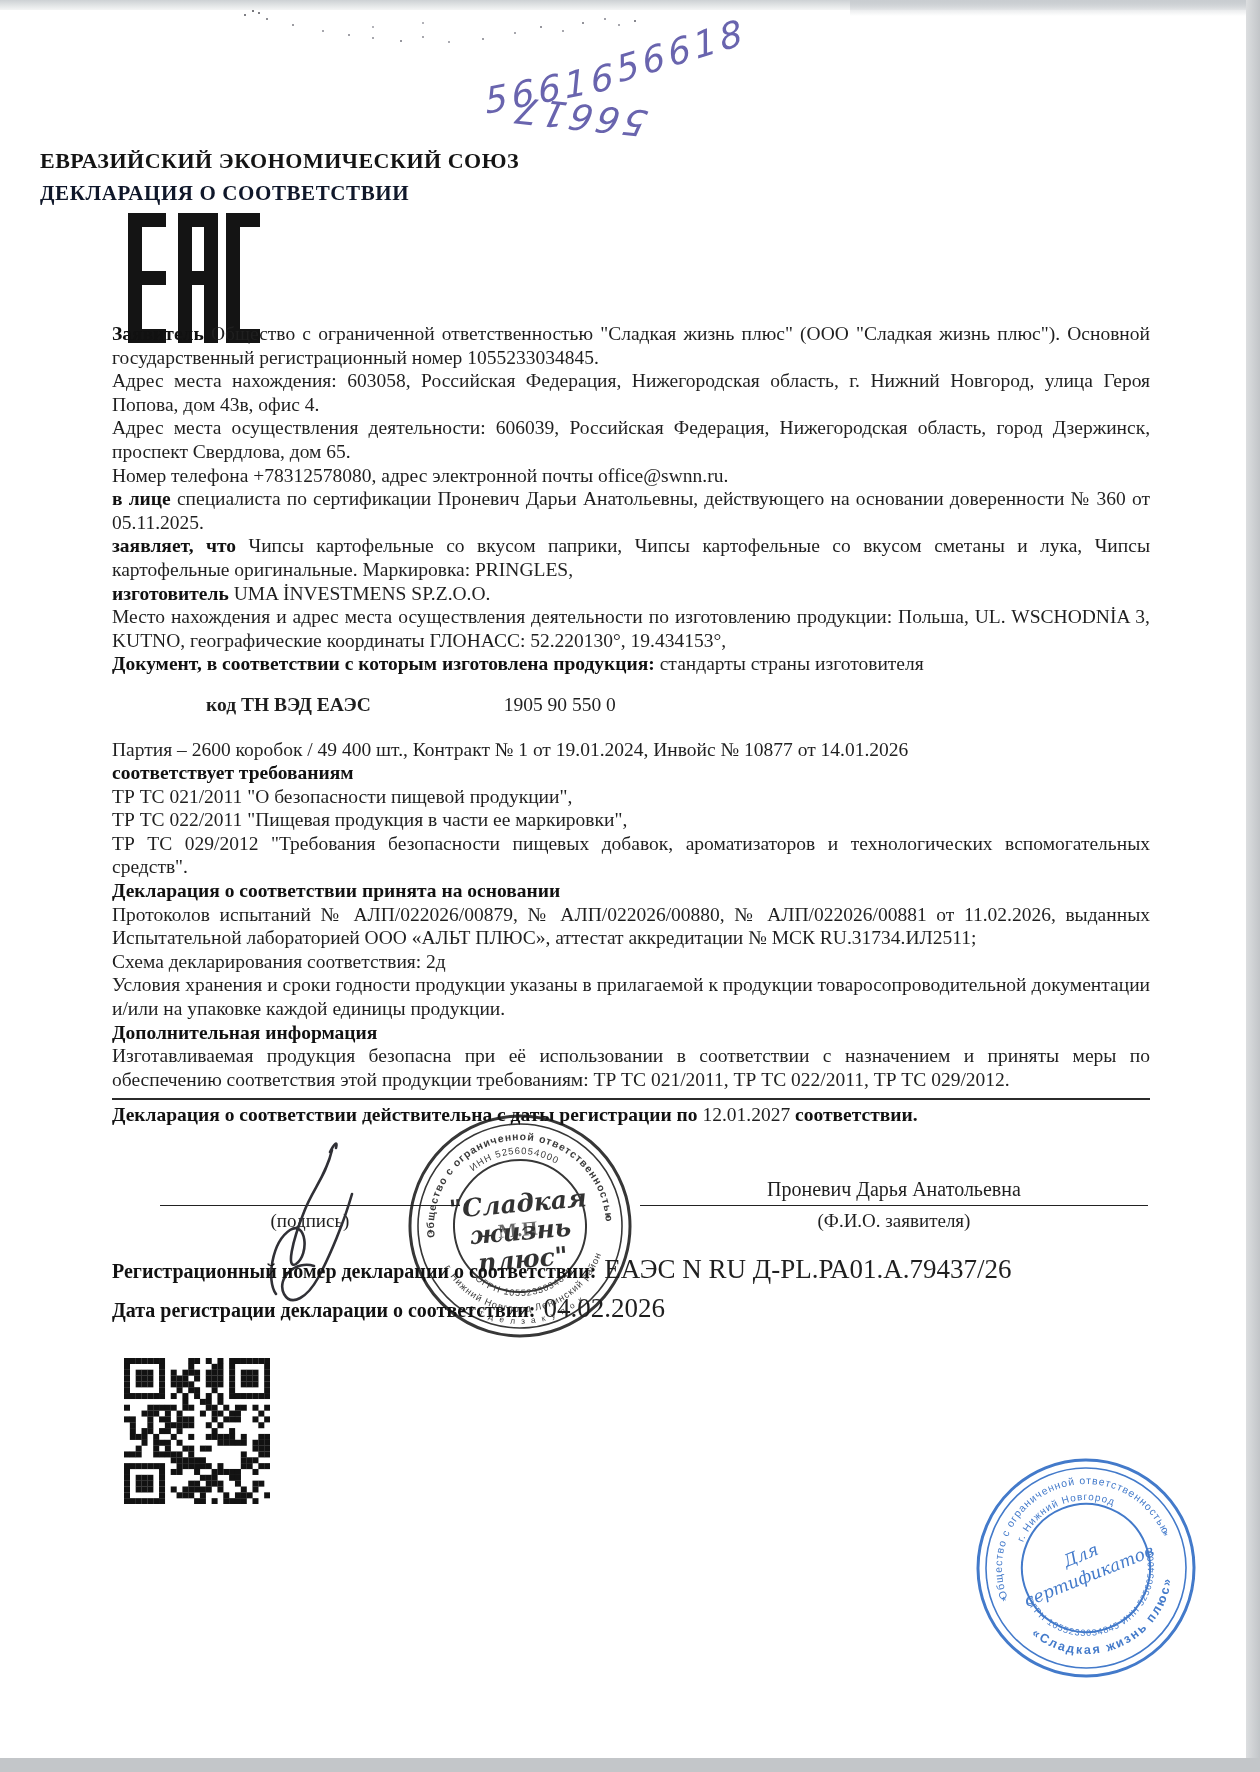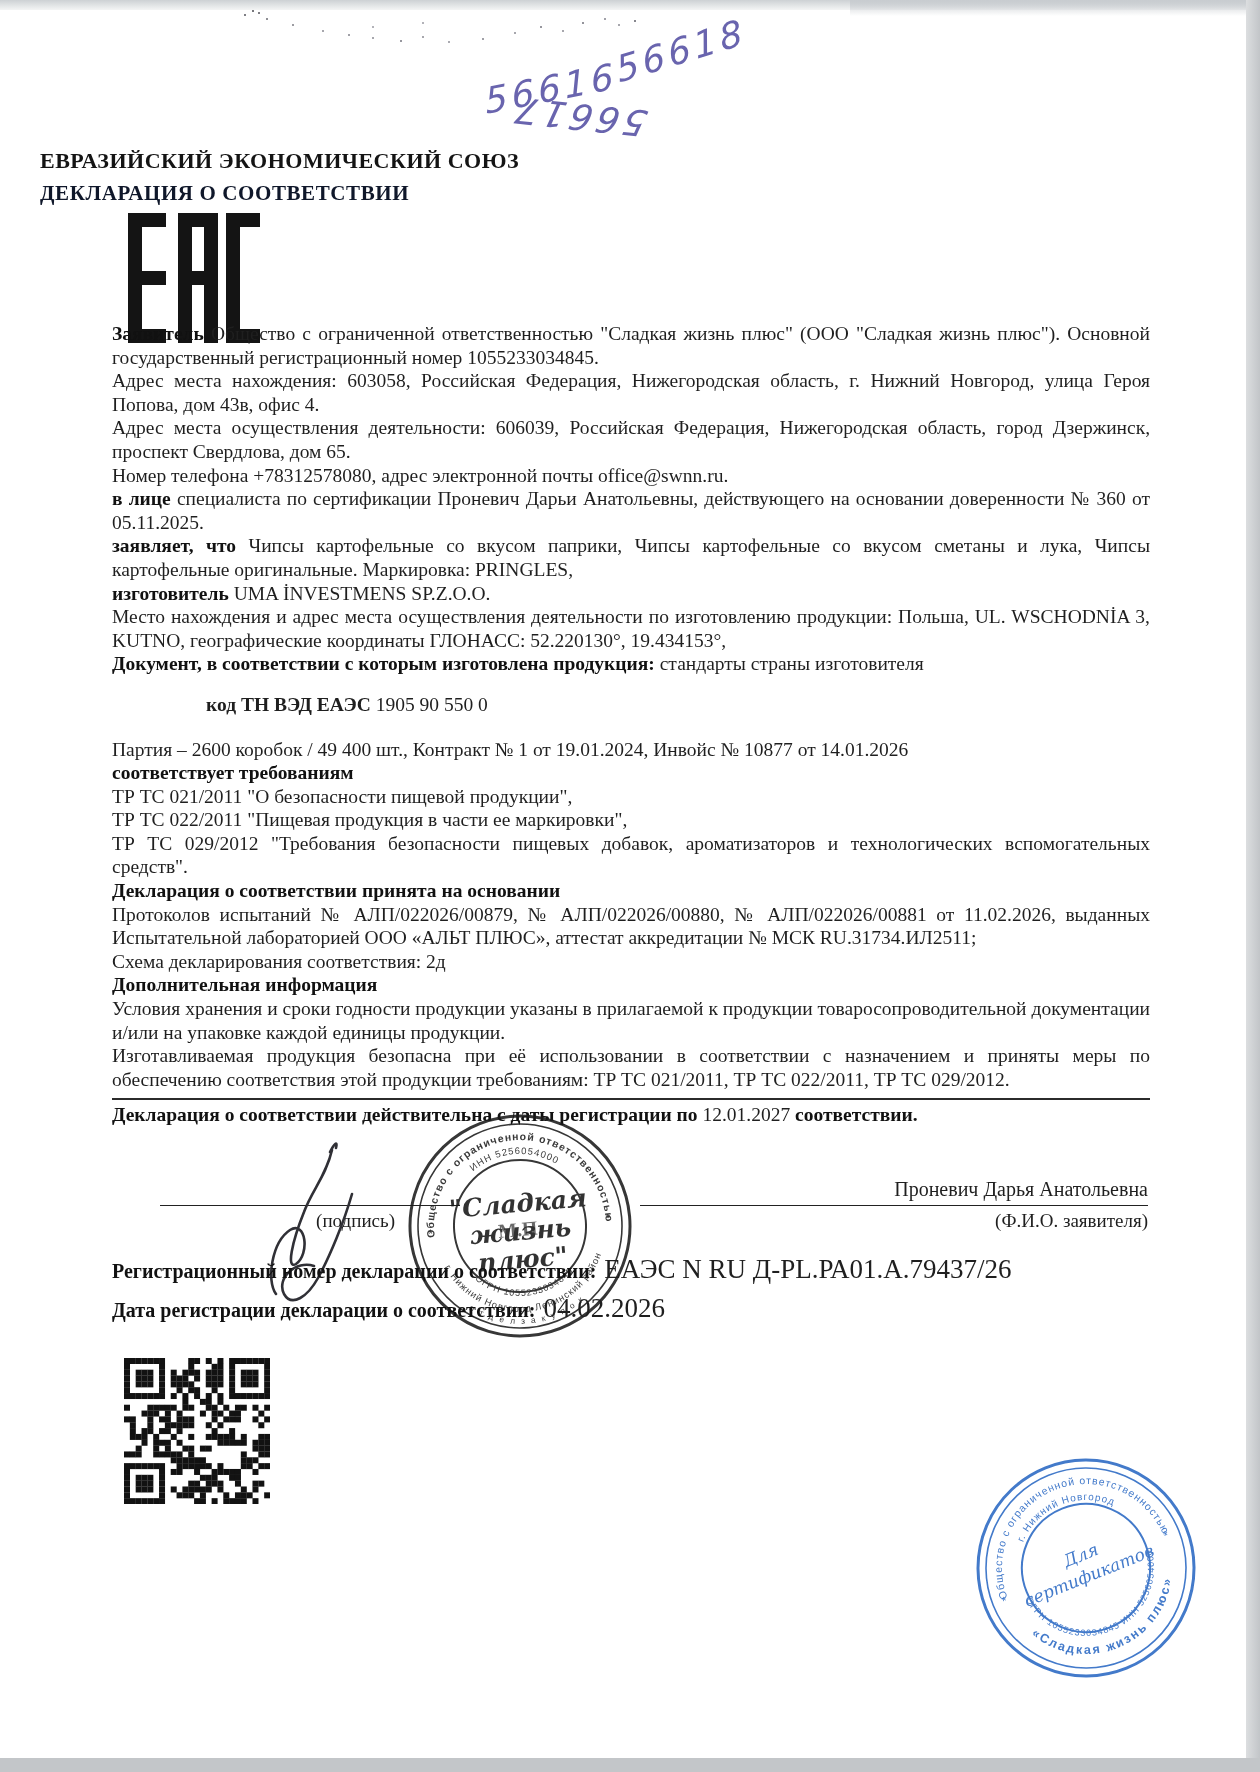--- a/index.html
+++ b/index.html
@@ -29,29 +29,29 @@
   .titles{position:absolute;left:40px;top:148px;width:1100px;}
   .title1{font-size:22px;font-weight:bold;letter-spacing:.5px;color:#141414;}
   .title2{font-size:21px;font-weight:bold;letter-spacing:.6px;color:#0f172a;margin-top:7px;}
   .eac{position:absolute;left:128px;top:213px;}
   
   .flow{position:absolute;left:112px;top:322px;width:1038px;font-size:19.5px;line-height:23.6px;}
   .para{margin:0;text-align:justify;}
   .para b{color:#111;}
   .kod{margin:17px 0 21px 0;}
   .kod b{margin-left:94px;}
-  .kod .kod-val{}
+  .kod .kod-val{margin-left:128px;}
   .rule{border:0;border-top:2px solid #2b2b2b;margin:7px 0 3px 0;}
   .validity{margin:0;font-weight:bold;}
   .validity span{font-weight:normal;}
   
   .sigline{position:absolute;height:0;border-top:1.6px solid #222;}
   .sigline.left{left:160px;top:1205px;width:300px;}
   .sigline.right{left:640px;top:1205px;width:508px;}
-  .siglabel{position:absolute;font-size:19px;color:#1f1f1f;text-align:right;}
+  .siglabel{position:absolute;font-size:19px;color:#1f1f1f;text-align:center;}
   .lab-sign{left:225px;top:1210px;width:170px;}
   .lab-name{left:640px;top:1178px;width:508px;font-size:20px;}
   .lab-fio{left:640px;top:1210px;width:508px;}
   .sig-svg{position:absolute;left:230px;top:1128px;}
   .stamp-black{position:absolute;left:400px;top:1106px;transform:rotate(-5deg);opacity:.88;}
   .stamp-blue{position:absolute;left:966px;top:1448px;transform:rotate(-22deg);opacity:.9;}
   
   .regline{position:absolute;left:112px;font-size:20px;}
   .regline b{color:#111;}
   .reg-number{top:1254px;}
@@ -113,22 +113,22 @@
     </p>
     <div>
         <p class="para"><span>Партия – 2600 коробок / 49 400 шт., Контракт № 1 от 19.01.2024, Инвойс № 10877 от 14.01.2026</span></p>
         <p class="para"><b>соответствует требованиям</b></p>
         <p class="para"><span>ТР ТС 021/2011 "О безопасности пищевой продукции",</span></p>
         <p class="para"><span>ТР ТС 022/2011 "Пищевая продукция в части ее маркировки",</span></p>
         <p class="para"><span>ТР ТС 029/2012 "Требования безопасности пищевых добавок, ароматизаторов и технологических вспомогательных средств".</span></p>
         <p class="para"><b>Декларация о соответствии принята на основании</b></p>
         <p class="para"><span>Протоколов испытаний № АЛП/022026/00879, № АЛП/022026/00880, № АЛП/022026/00881 от 11.02.2026, выданных Испытательной лабораторией ООО «АЛЬТ ПЛЮС», аттестат аккредитации № МСК RU.31734.ИЛ2511;</span></p>
         <p class="para"><span>Схема декларирования соответствия: 2д</span></p>
+        <p class="para"><span>Условия хранения и сроки годности продукции указаны в прилагаемой к продукции товаросопроводительной документации и/или на упаковке каждой единицы продукции.</span></p>
         <p class="para"><b>Дополнительная информация</b></p>
-        <p class="para"><span>Условия хранения и сроки годности продукции указаны в прилагаемой к продукции товаросопроводительной документации и/или на упаковке каждой единицы продукции.</span></p>
         <p class="para"><span>Изготавливаемая продукция безопасна при её использовании в соответствии с назначением и приняты меры по обеспечению соответствия этой продукции требованиям: ТР ТС 021/2011, ТР ТС 022/2011, ТР ТС 029/2012.</span></p>
       </div>
     <hr class="rule">
     <p class="para validity"><b>Декларация о соответствии действительна с даты регистрации по </b><span>12.01.2027</span><b> соответствии.</b></p>
   </div>
 
   <div class="sigline left"></div>
   <div class="sigline right"></div>
   <div class="siglabel lab-sign">(подпись)</div>
   <div class="siglabel lab-name">Проневич Дарья Анатольевна</div>

